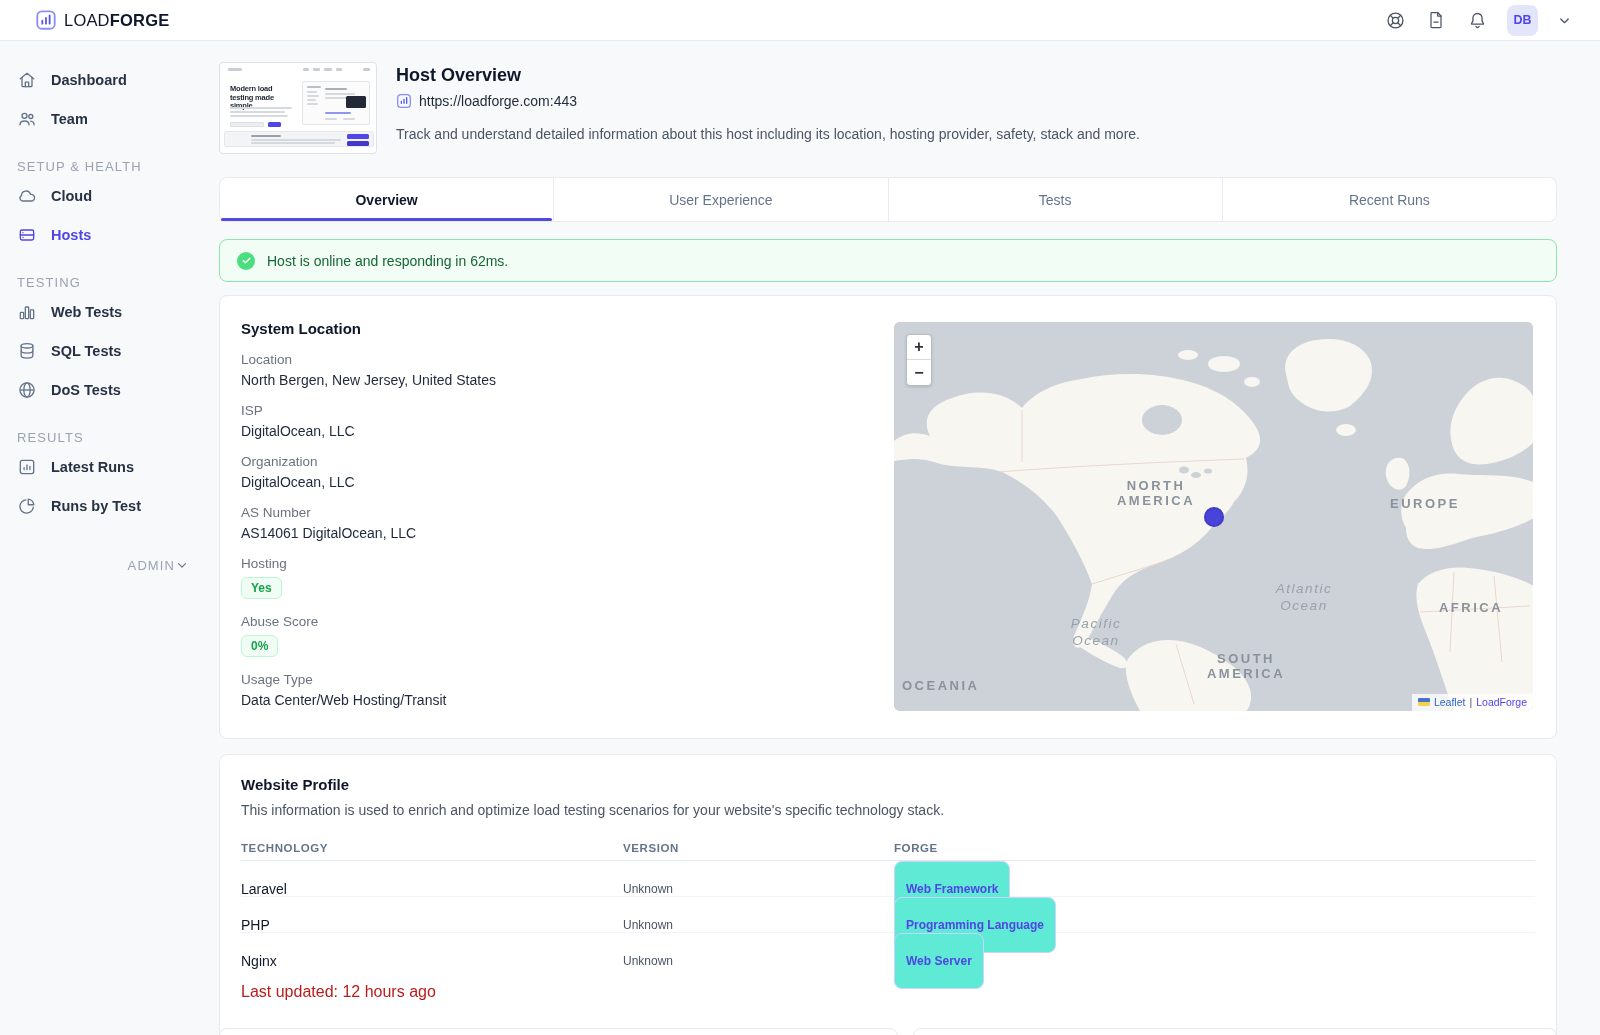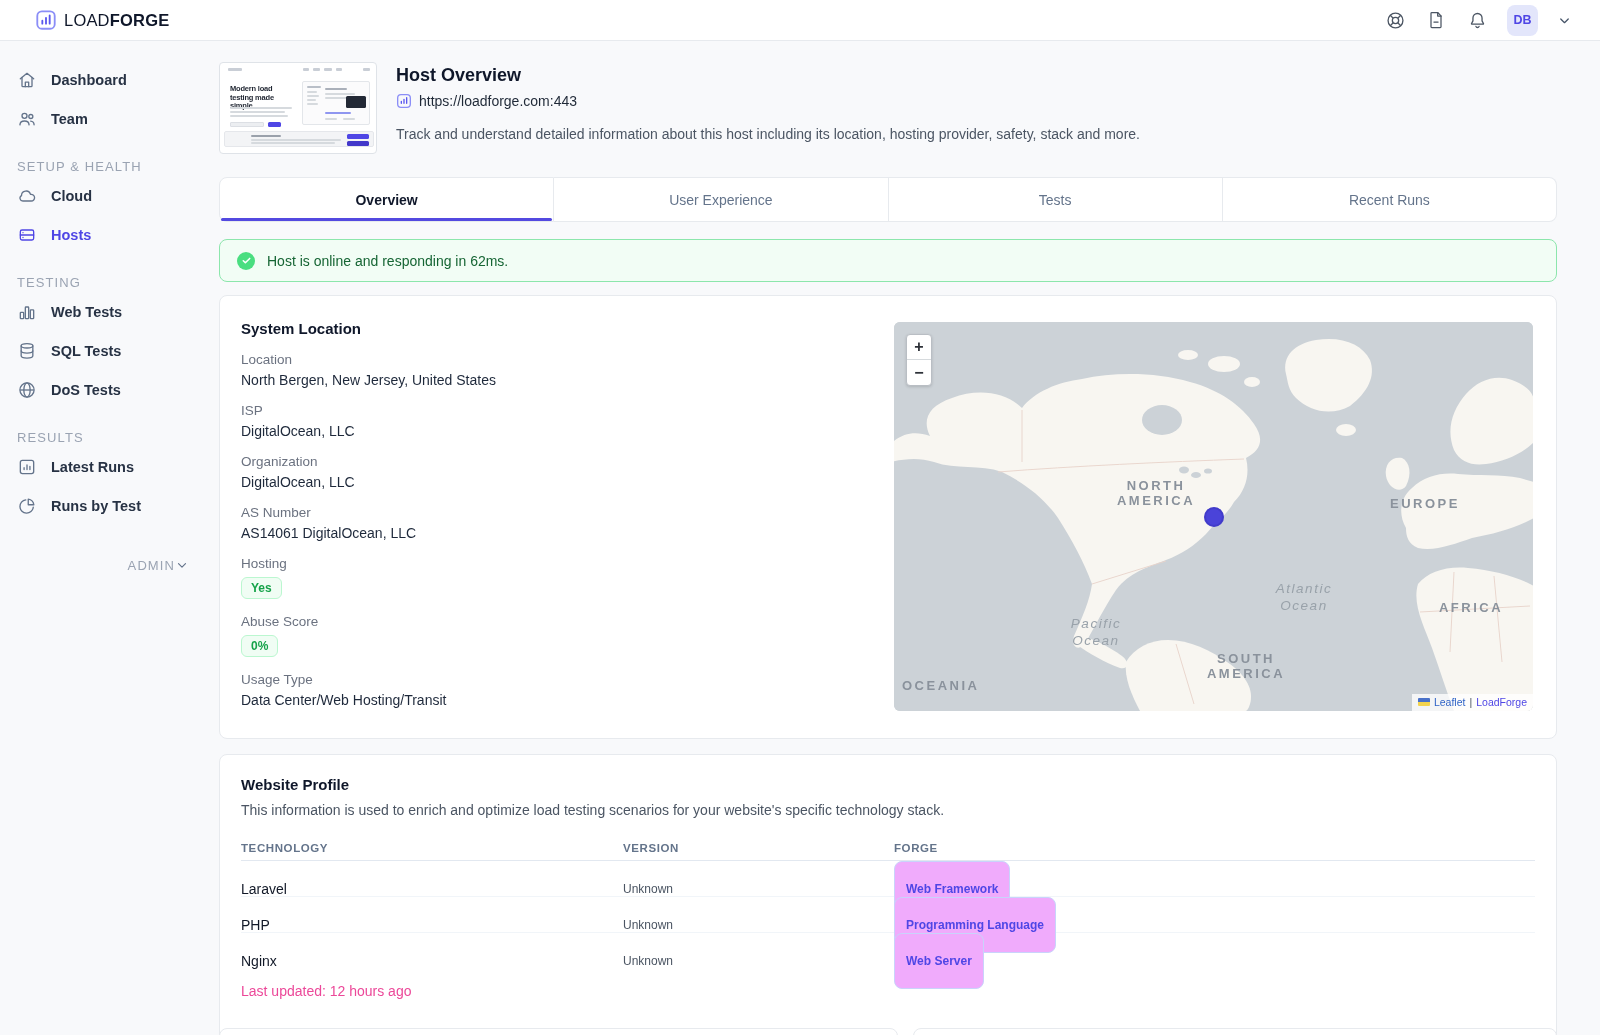--- a/index.html
+++ b/index.html
@@ -90,22 +90,22 @@
   .profile { margin-top:15px; height:335px; padding:21px; }
   .profile .desc { margin-top:9px; font-size:14px; color:#4b5563; }
   .ptable { margin-top:17px; }
   .prow { display:grid; grid-template-columns:382px 271px 1fr; align-items:center; }
   .prow.head { height:26px; border-bottom:1px solid #e2e8f0; }
   .prow.head .th { font-size:11.5px; font-weight:700; letter-spacing:.6px; color:#64748b; }
   .prow.body { height:36px; border-bottom:1px solid #f1f5f9; }
   .prow.body:last-of-type { border-bottom:none; }
   .prow .tech { font-size:14px; color:#111827; }
   .prow .ver { font-size:12px; color:#4b5563; }
-  .pill { display:inline-block; justify-self:start; font-size:12px; font-weight:600; color:#4f46e5; background:#f0abfc; border:1px solid #c9d3fb; border-radius:8px; padding:20px 11px; }
-  .updated { margin-top:14px; font-size:14px; color:#ec4899; }
+  .pill { display:inline-block; justify-self:start; font-size:12px; font-weight:600; color:#4f46e5; background:#5eead4; border:1px solid #c9d3fb; border-radius:8px; padding:20px 11px; }
+  .updated { margin-top:14px; font-size:16px; color:#b91c1c; }
 
   
   .stub { position:absolute; top:987px; height:30px; background:#fff; border:1px solid #e7eaee; border-radius:8px 8px 0 0; }
   .stub.l { left:0; width:679px; }
   .stub.r { left:694px; width:644px; }
 
   svg { display:block; }
 </style>
 </head>
 <body>

